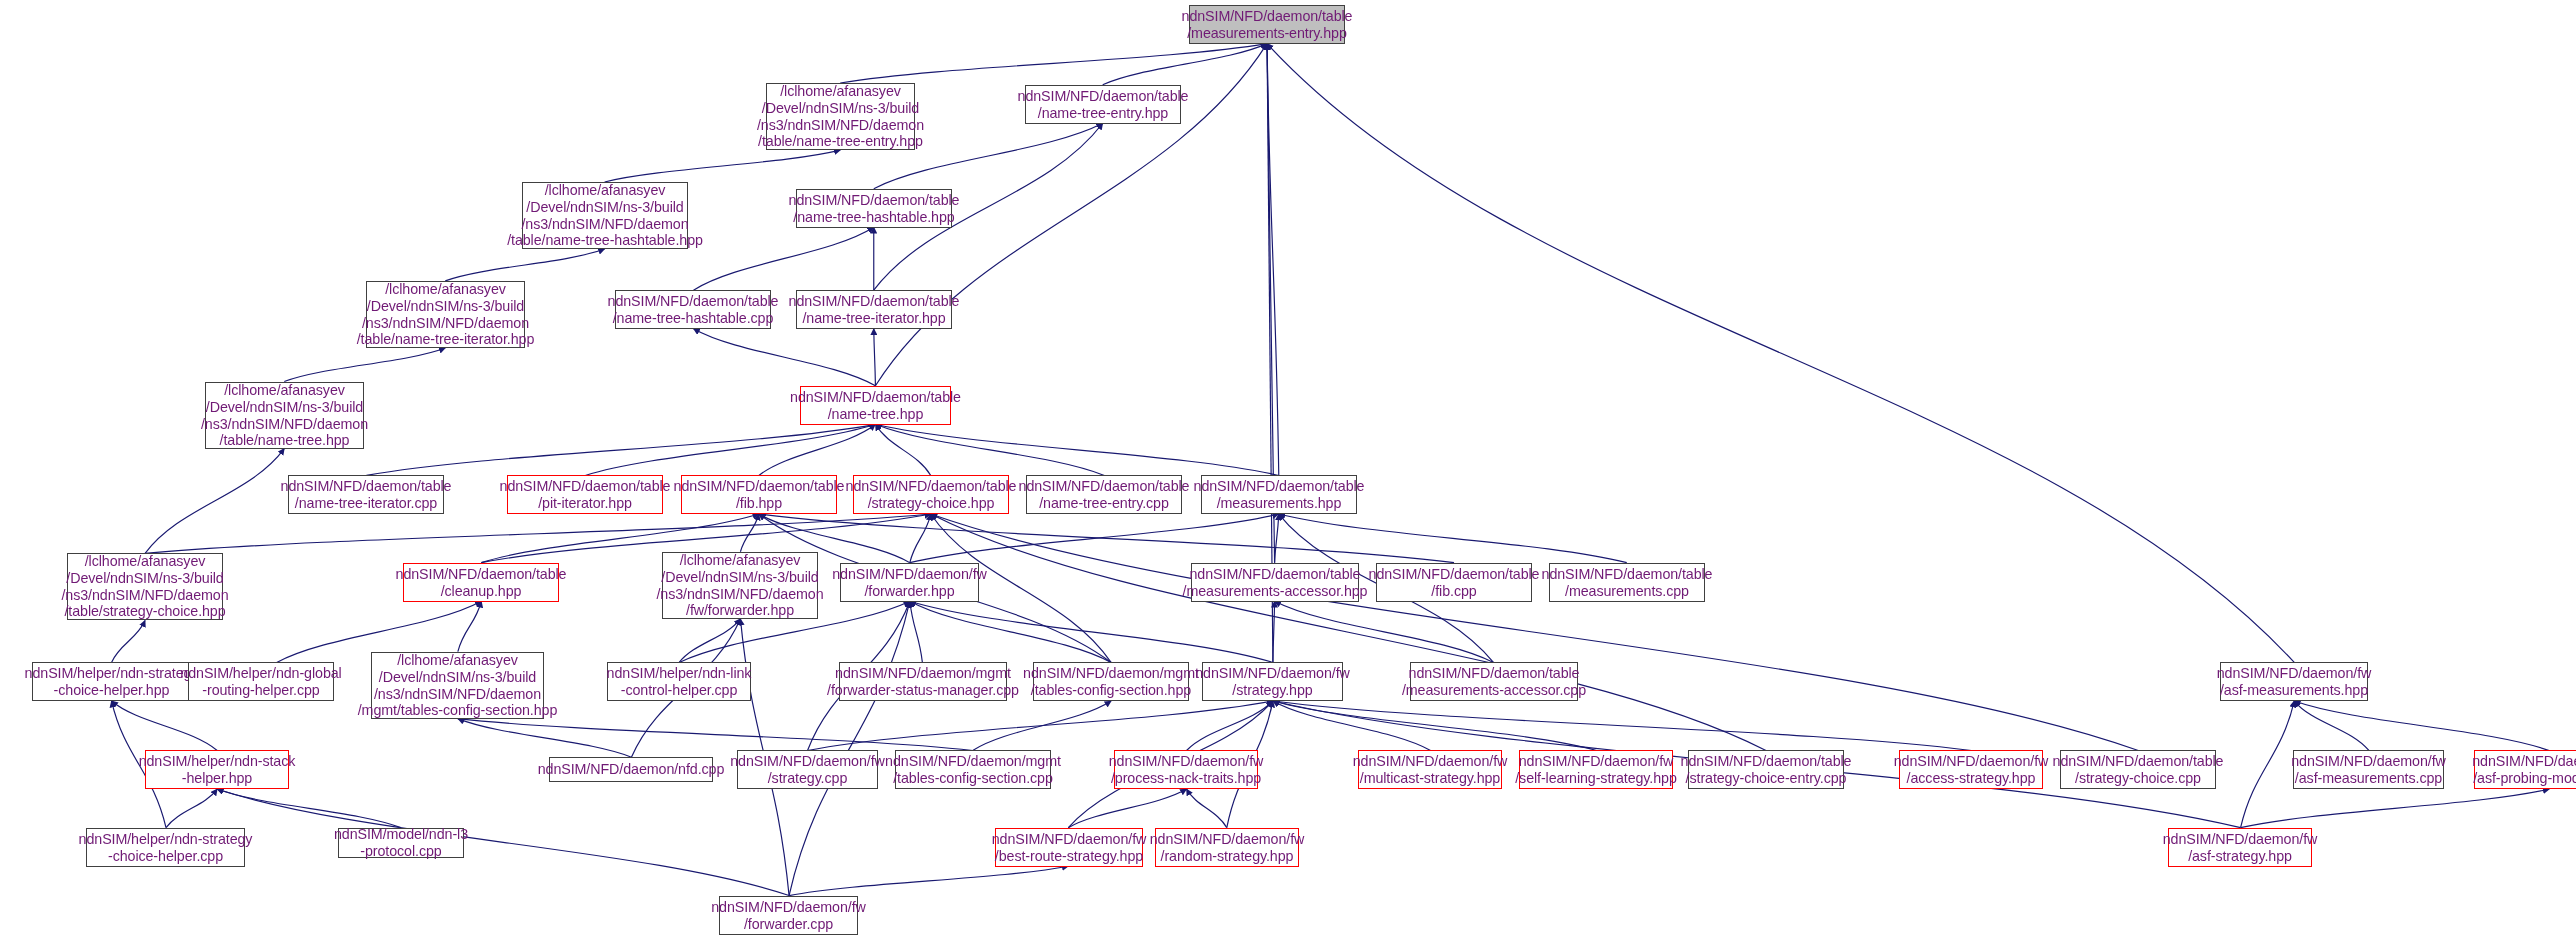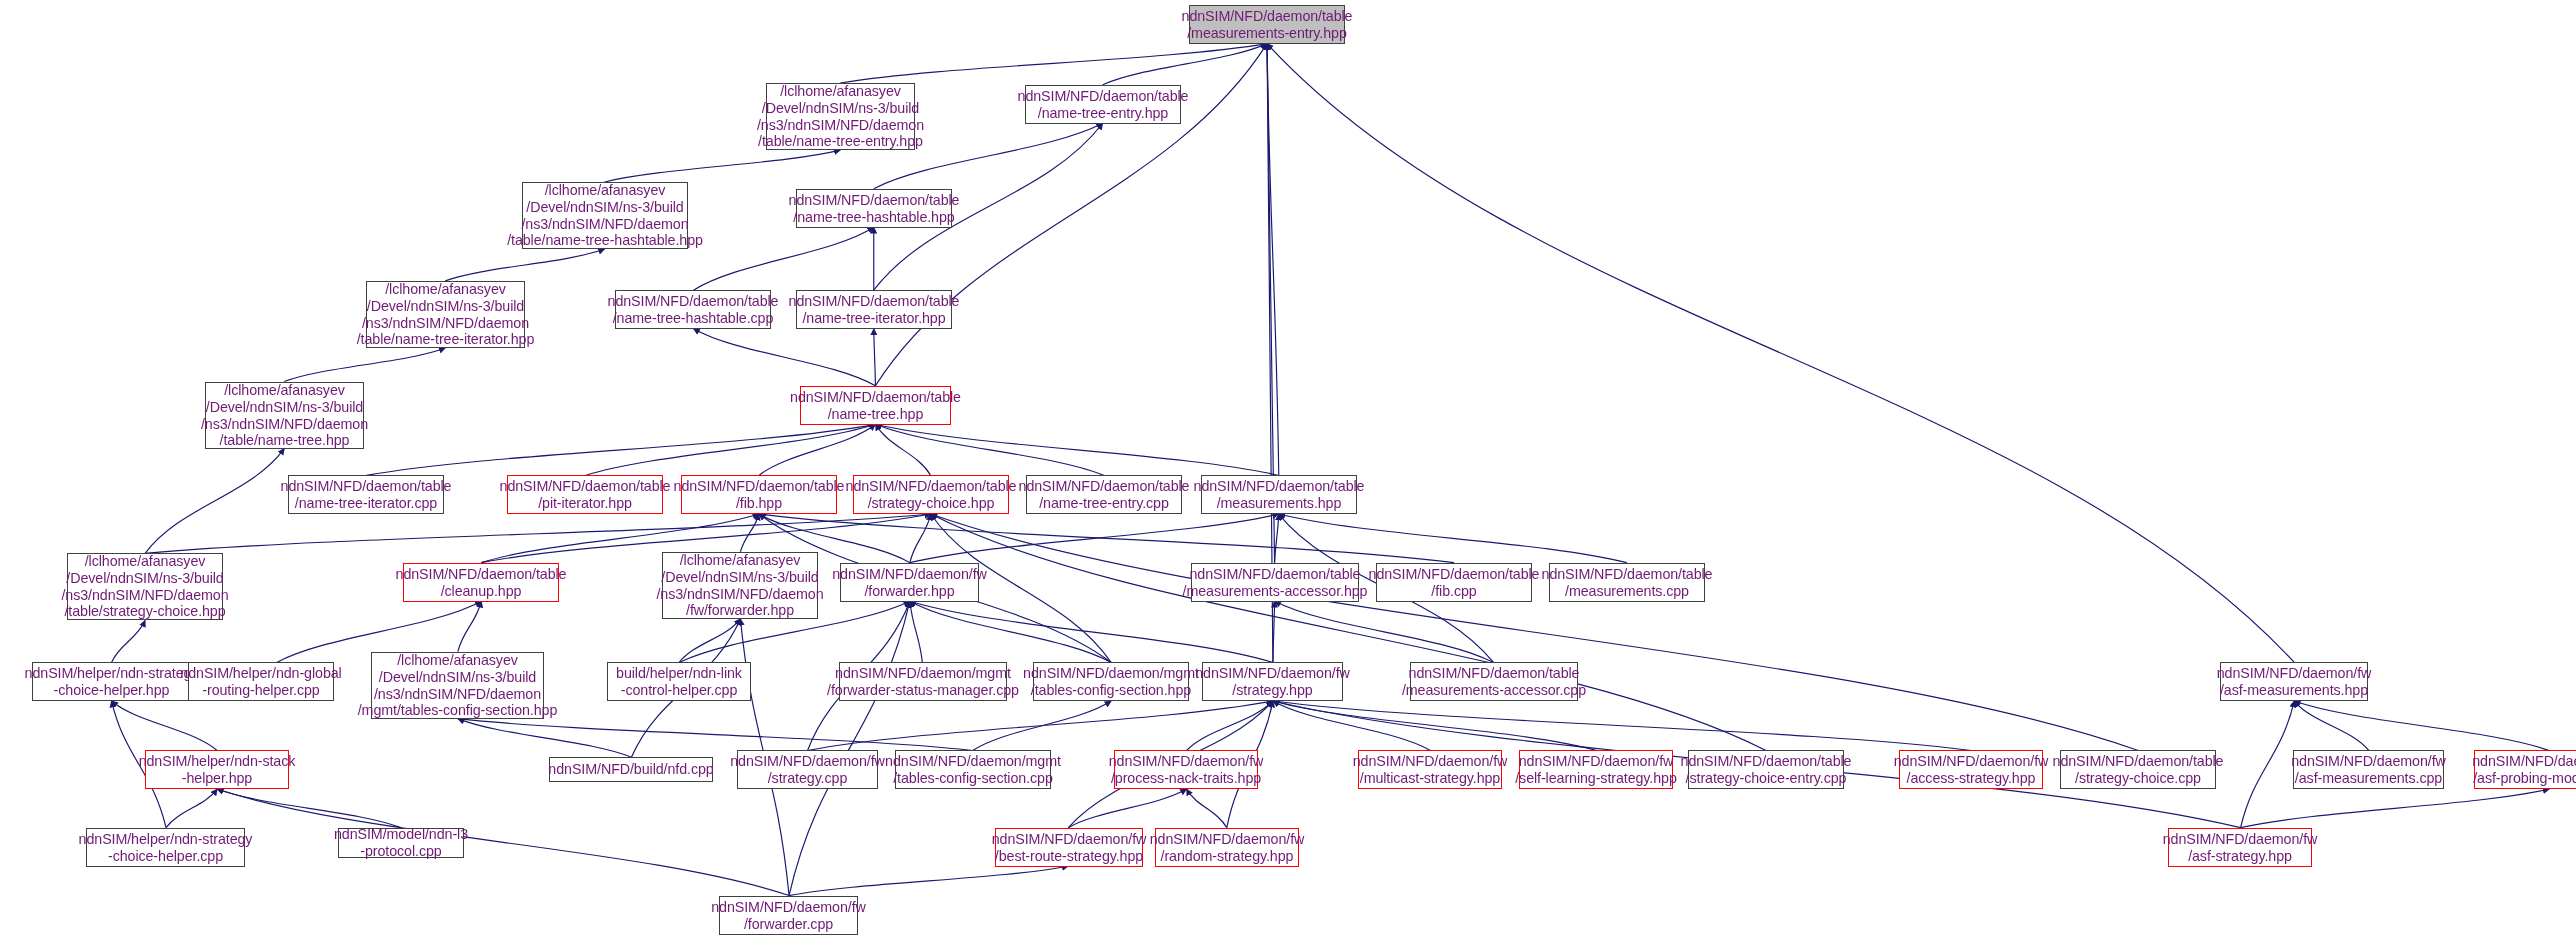--- a/index.html
+++ b/index.html
@@ -195,33 +195,33 @@
       <div class="node" style="left: 1549px; top: 563px; width: 156px; height: 39px;">ndnSIM/NFD/daemon/table
 /measurements.cpp</div>
       <div class="node" style="left: 32px; top: 662px; width: 159px; height: 39px;">ndnSIM/helper/ndn-strategy
 -choice-helper.hpp</div>
       <div class="node" style="left: 188px; top: 662px; width: 146px; height: 39px;">ndnSIM/helper/ndn-global
 -routing-helper.cpp</div>
       <div class="node" style="left: 371px; top: 652px; width: 173px; height: 67px;">/lclhome/afanasyev
 /Devel/ndnSIM/ns-3/build
 /ns3/ndnSIM/NFD/daemon
 /mgmt/tables-config-section.hpp</div>
-      <div class="node" style="left: 607px; top: 662px; width: 144px; height: 39px;">build/helper/ndn-link
+      <div class="node" style="left: 607px; top: 662px; width: 144px; height: 39px;">ndnSIM/helper/ndn-link
 -control-helper.cpp</div>
       <div class="node" style="left: 839px; top: 662px; width: 168px; height: 39px;">ndnSIM/NFD/daemon/mgmt
 /forwarder-status-manager.cpp</div>
       <div class="node" style="left: 1033px; top: 662px; width: 156px; height: 39px;">ndnSIM/NFD/daemon/mgmt
 /tables-config-section.hpp</div>
       <div class="node" style="left: 1202px; top: 662px; width: 141px; height: 39px;">ndnSIM/NFD/daemon/fw
 /strategy.hpp</div>
       <div class="node" style="left: 1410px; top: 662px; width: 168px; height: 39px;">ndnSIM/NFD/daemon/table
 /measurements-accessor.cpp</div>
       <div class="node red" style="left: 145px; top: 750px; width: 144px; height: 39px; text-align: center;">ndnSIM/helper/ndn-stack
 -helper.hpp</div>
-      <div class="node" style="left: 549px; top: 757px; width: 164px; height: 25px;">ndnSIM/NFD/build/nfd.cpp</div>
+      <div class="node" style="left: 549px; top: 757px; width: 164px; height: 25px;">ndnSIM/NFD/daemon/nfd.cpp</div>
       <div class="node" style="left: 737px; top: 750px; width: 141px; height: 39px;">ndnSIM/NFD/daemon/fw
 /strategy.cpp</div>
       <div class="node" style="left: 895px; top: 750px; width: 156px; height: 39px;">ndnSIM/NFD/daemon/mgmt
 /tables-config-section.cpp</div>
       <div class="node red" style="left: 1114px; top: 750px; width: 144px; height: 39px;">ndnSIM/NFD/daemon/fw
 /process-nack-traits.hpp</div>
       <div class="node red" style="left: 1358px; top: 750px; width: 144px; height: 39px;">ndnSIM/NFD/daemon/fw
 /multicast-strategy.hpp</div>
       <div class="node red" style="left: 1519px; top: 750px; width: 154px; height: 39px;">ndnSIM/NFD/daemon/fw
 /self-learning-strategy.hpp</div>

